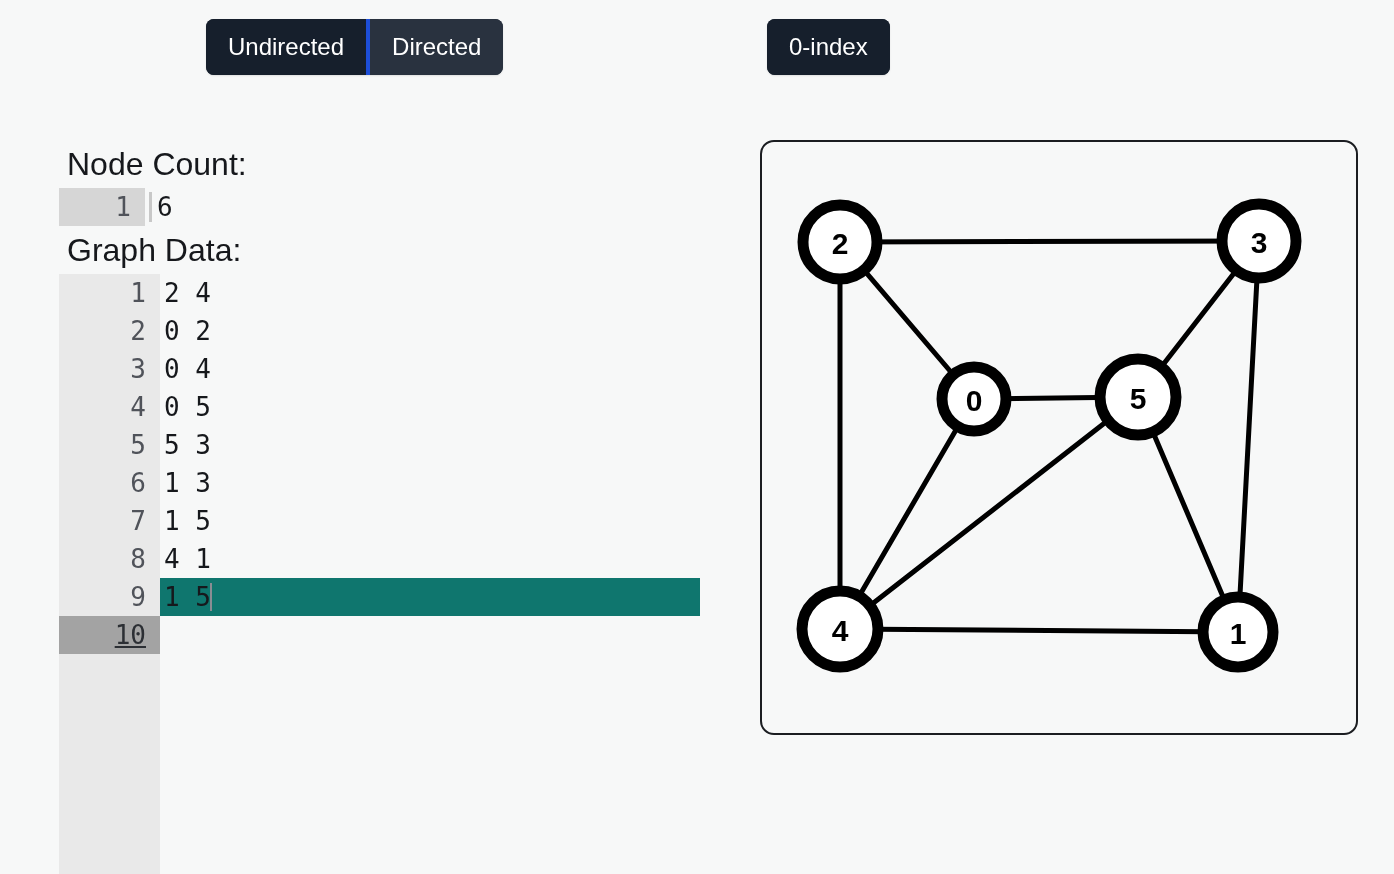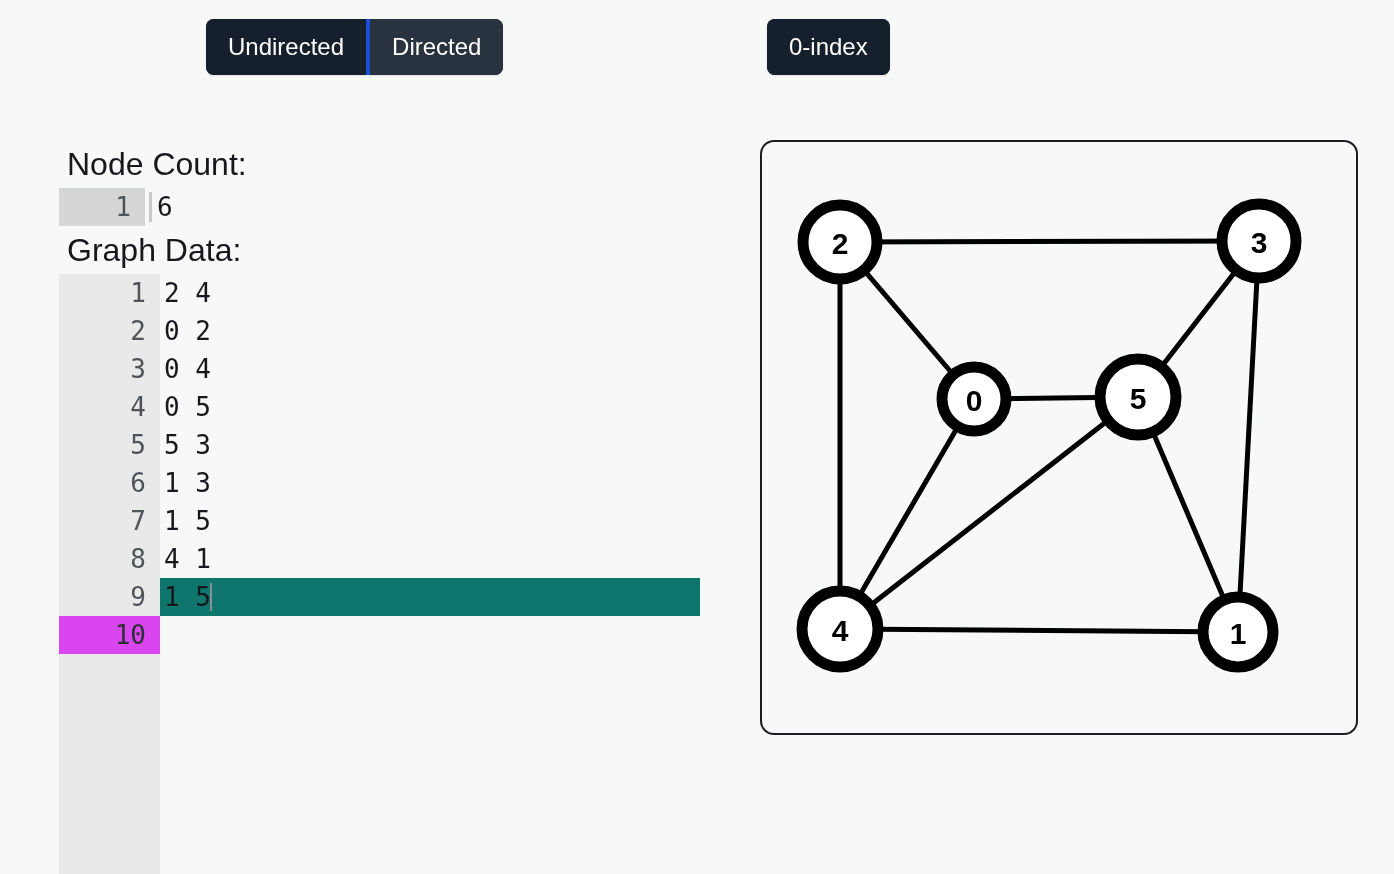--- a/index.html
+++ b/index.html
@@ -82,21 +82,21 @@
   .gutter-line {
     height: 38px;
     line-height: 38px;
     text-align: right;
     padding-right: 14px;
     color: #50535a;
     font-family: "DejaVu Sans Mono", monospace;
     font-size: 26px;
     box-sizing: border-box;
   }
-  .gutter-line.active { background: #d946ef; color: #2c2f34; }
+  .gutter-line.active { background: #a3a3a3; color: #2c2f34; text-decoration: underline; }
   .gutter-filler { background: #e9e9e9; }
 
   .code-area {
     position: relative;
     flex: 1 1 auto;
     background: #f7f8f8;
   }
   .code-line {
     height: 38px;
     line-height: 38px;

